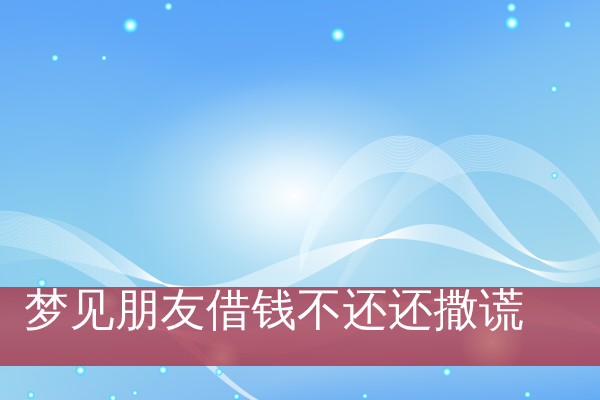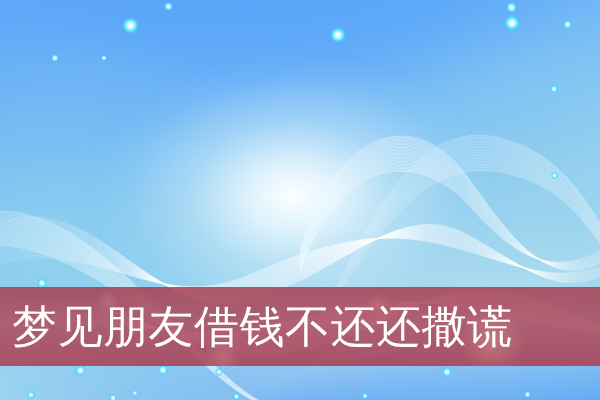--- a/index.html
+++ b/index.html
@@ -66,23 +66,22 @@
 
   
   .banner {
     position: absolute;
     left: 0;
     top: 287px;
     width: 600px;
     height: 79px;
     background: linear-gradient(180deg, rgba(166,62,82,0.86) 0%, rgba(176,73,92,0.84) 45%, rgba(170,64,84,0.88) 100%);
     display: flex;
-    align-items: center;
     box-sizing: border-box;
-    padding-left: 12px;
+    padding-left: 24px;
     overflow: hidden;
   }
   .banner-sheen {
     position: absolute;
     inset: 0;
     background:
       radial-gradient(circle 44px at 82% 70%, rgba(255,190,150,0.28) 0%, rgba(255,190,150,0) 75%),
       radial-gradient(circle 26px at 37% 90%, rgba(255,190,150,0.22) 0%, rgba(255,190,150,0) 75%),
       radial-gradient(circle 16px at 18% 18%, rgba(255,200,170,0.18) 0%, rgba(255,200,170,0) 75%),
       radial-gradient(circle 14px at 63% 22%, rgba(255,200,170,0.15) 0%, rgba(255,200,170,0) 75%);

